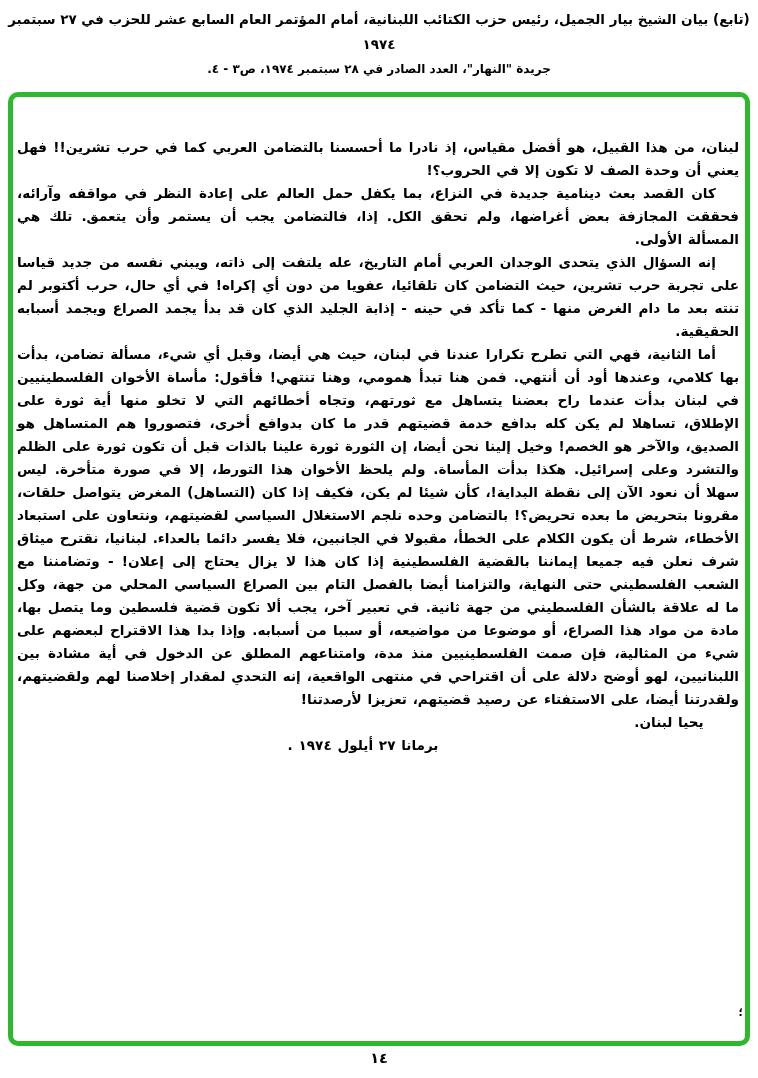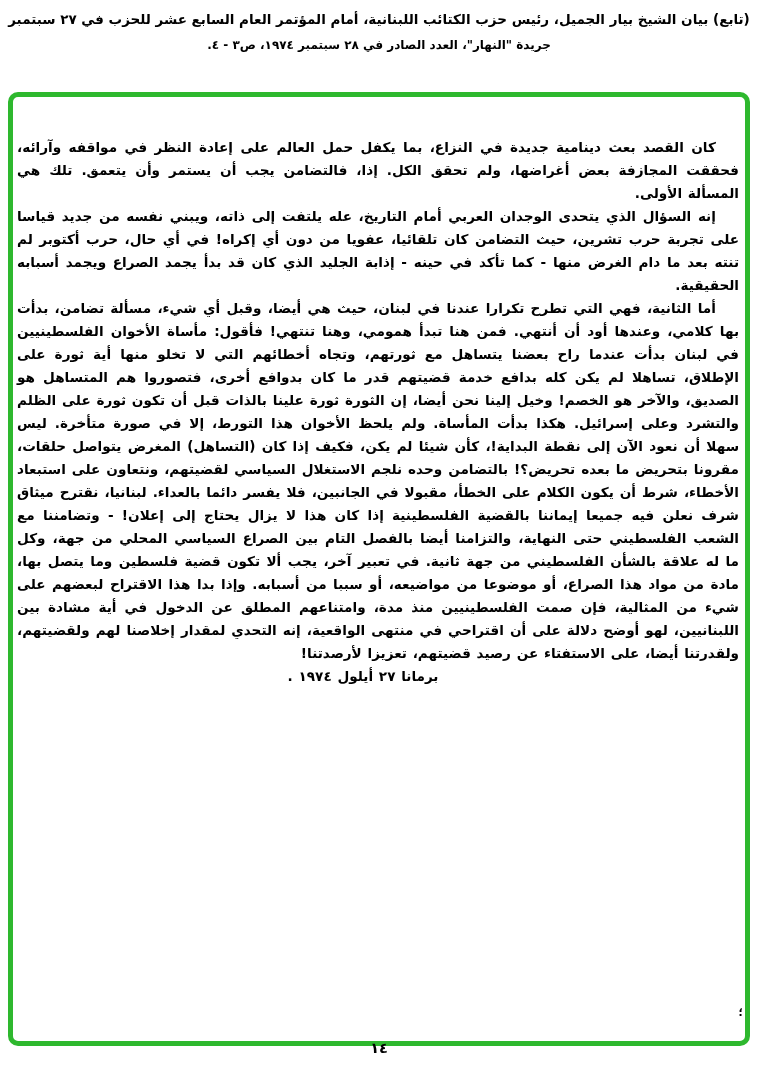--- a/index.html
+++ b/index.html
@@ -68,44 +68,47 @@
   .margin-mark {
     position: absolute;
     right: 15px;
     top: 1006px;
     font-size: 11px;
     font-weight: bold;
     direction: rtl;
   }
   .footer {
     position: absolute;
-    bottom: 22px;
+    bottom: 12px;
     left: 0;
     width: 100%;
     text-align: center;
     font-weight: bold;
     font-size: 14.5px;
   }
 </style>
 </head>
 <body>
 
 <div class="page" style="background: rgb(255, 255, 255); color: rgb(0, 0, 0);">
 
   <div class="header">
     <div class="title-line1">(تابع) بيان الشيخ بيار الجميل، رئيس حزب الكتائب اللبنانية، أمام المؤتمر العام السابع عشر للحزب في ٢٧ سبتمبر</div>
+    <div class="title-line2">١٩٧٤</div>
     <div class="source">جريدة "النهار"، العدد الصادر في ٢٨ سبتمبر ١٩٧٤، ص٣ - ٤.</div>
   </div>
 
   <div class="frame" style="border-color: rgb(46, 184, 46);"></div>
 
   <div class="content">
+    <p>لبنان، من هذا القبيل، هو أفضل مقياس، إذ نادرا ما أحسسنا بالتضامن العربي كما في حرب تشرين!! فهل يعني أن وحدة الصف لا تكون إلا في الحروب؟!</p>
     <p class="indent">كان القصد بعث دينامية جديدة في النزاع، بما يكفل حمل العالم على إعادة النظر في مواقفه وآرائه، فحققت المجازفة بعض أغراضها، ولم تحقق الكل. إذا، فالتضامن يجب أن يستمر وأن يتعمق. تلك هي المسألة الأولى.</p>
     <p class="indent">إنه السؤال الذي يتحدى الوجدان العربي أمام التاريخ، عله يلتفت إلى ذاته، ويبني نفسه من جديد قياسا على تجربة حرب تشرين، حيث التضامن كان تلقائيا، عفويا من دون أي إكراه! في أي حال، حرب أكتوبر لم تنته بعد ما دام الغرض منها - كما تأكد في حينه - إذابة الجليد الذي كان قد بدأ يجمد الصراع ويجمد أسبابه الحقيقية.</p>
     <p class="indent">أما الثانية، فهي التي تطرح تكرارا عندنا في لبنان، حيث هي أيضا، وقبل أي شيء، مسألة تضامن، بدأت بها كلامي، وعندها أود أن أنتهي. فمن هنا تبدأ همومي، وهنا تنتهي! فأقول: مأساة الأخوان الفلسطينيين في لبنان بدأت عندما راح بعضنا يتساهل مع ثورتهم، وتجاه أخطائهم التي لا تخلو منها أية ثورة على الإطلاق، تساهلا لم يكن كله بدافع خدمة قضيتهم قدر ما كان بدوافع أخرى، فتصوروا هم المتساهل هو الصديق، والآخر هو الخصم! وخيل إلينا نحن أيضا، إن الثورة ثورة علينا بالذات قبل أن تكون ثورة على الظلم والتشرد وعلى إسرائيل. هكذا بدأت المأساة. ولم يلحظ الأخوان هذا التورط، إلا في صورة متأخرة. ليس سهلا أن نعود الآن إلى نقطة البداية!، كأن شيئا لم يكن، فكيف إذا كان (التساهل) المغرض يتواصل حلقات، مقرونا بتحريض ما بعده تحريض؟! بالتضامن وحده نلجم الاستغلال السياسي لقضيتهم، ونتعاون على استبعاد الأخطاء، شرط أن يكون الكلام على الخطأ، مقبولا في الجانبين، فلا يفسر دائما بالعداء. لبنانيا، نقترح ميثاق شرف نعلن فيه جميعا إيماننا بالقضية الفلسطينية إذا كان هذا لا يزال يحتاج إلى إعلان! - وتضامننا مع الشعب الفلسطيني حتى النهاية، والتزامنا أيضا بالفصل التام بين الصراع السياسي المحلي من جهة، وكل ما له علاقة بالشأن الفلسطيني من جهة ثانية. في تعبير آخر، يجب ألا تكون قضية فلسطين وما يتصل بها، مادة من مواد هذا الصراع، أو موضوعا من مواضيعه، أو سببا من أسبابه. وإذا بدا هذا الاقتراح لبعضهم على شيء من المثالية، فإن صمت الفلسطينيين منذ مدة، وامتناعهم المطلق عن الدخول في أية مشادة بين اللبنانيين، لهو أوضح دلالة على أن اقتراحي في منتهى الواقعية، إنه التحدي لمقدار إخلاصنا لهم ولقضيتهم، ولقدرتنا أيضا، على الاستفتاء عن رصيد قضيتهم، تعزيزا لأرصدتنا!</p>
+    <p class="closing-line">يحيا لبنان.</p>
     <p class="dateline">برمانا ٢٧ أيلول ١٩٧٤ .</p>
   </div>
 
   <div class="margin-mark">؛</div>
 
   <div class="footer">
     <span>١٤</span>
   </div>
 
 </div>

